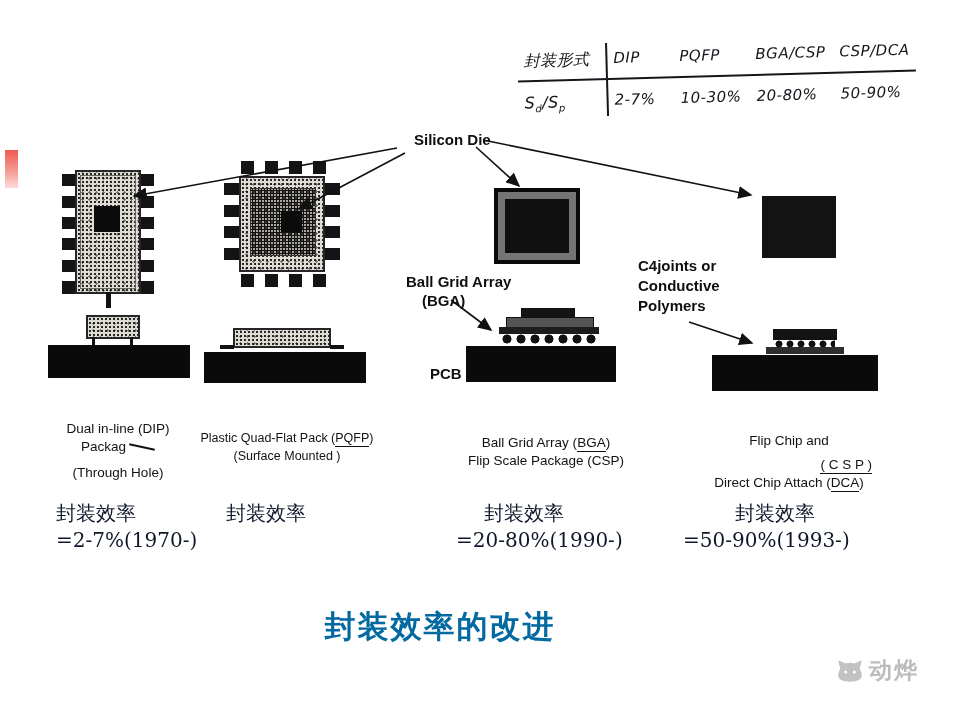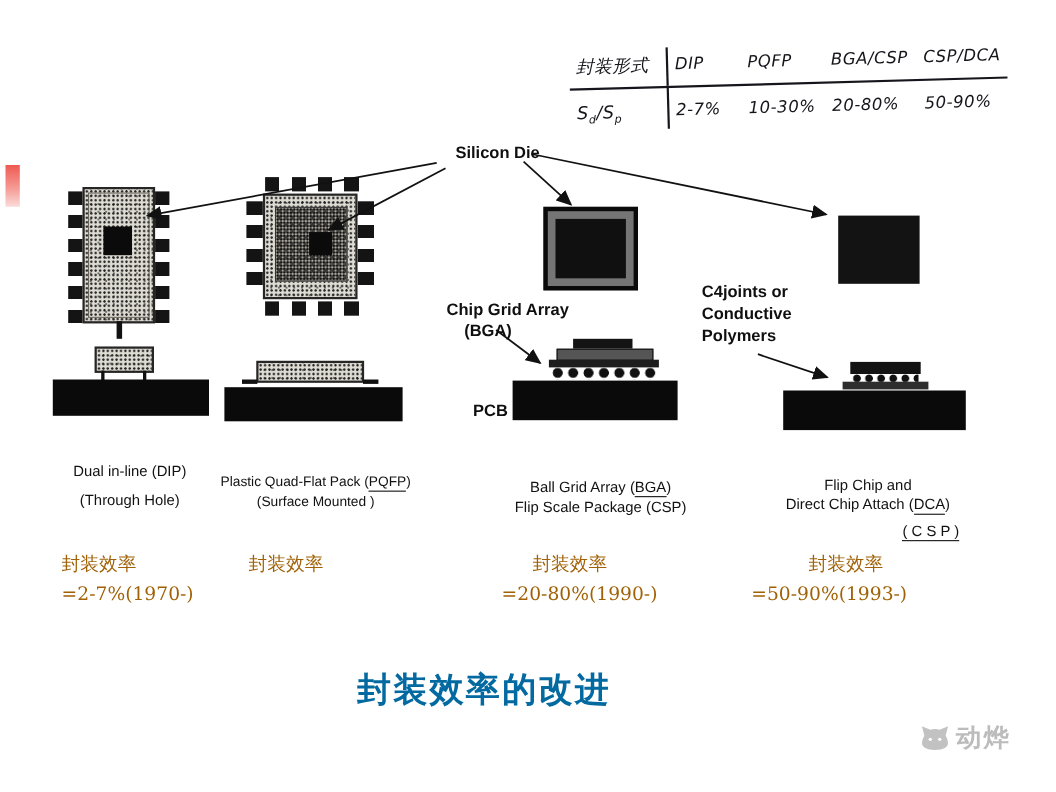--- a/index.html
+++ b/index.html
@@ -48,21 +48,21 @@
          background-size:11px 8px;background-repeat:repeat-x;}
 
   
   .cap{position:absolute;text-align:center;font-size:13.5px;line-height:18px;color:#121212;z-index:4;}
   .cap .u{border-bottom:1.6px solid #111;padding-bottom:1px;}
   .packag-mark{display:inline-block;width:26px;border-bottom:2px solid #111;
                transform:rotate(12deg);margin-left:3px;vertical-align:middle;}
 
   
   .eff{position:absolute;font-family:"DejaVu Serif","Liberation Serif",serif;
-       font-size:17px;line-height:27px;color:#a16207;z-index:4;}
+       font-size:20px;line-height:27px;color:#0f172a;z-index:4;}
 
   .title{position:absolute;left:240px;top:606px;width:400px;text-align:center;
          font-size:31px;font-weight:bold;letter-spacing:2px;color:#0369a1;
          font-family:"DejaVu Sans",sans-serif;z-index:4;}
 
   .red-mark{position:absolute;left:5px;top:150px;width:13px;height:38px;z-index:2;
             background:linear-gradient(180deg,#ef5a52,#f6a09a 60%,#fbdcda);}
 
   .wm{position:absolute;left:836px;top:655px;display:flex;align-items:center;gap:5px;z-index:4;}
   .wm-text{font-size:23px;font-weight:bold;letter-spacing:2px;color:#bcbcbc;
@@ -156,51 +156,52 @@
 <div class="abs" style="left:762px;top:196px;width:74px;height:62px;background:#131313;z-index:2;"></div>
 
 <div class="abs" style="left:712px;top:328px;width:166px;height:64px;z-index:2;">
   <div class="abs" style="left:61px;top:1px;width:64px;height:11px;background:#131313;"></div>
   <div class="abs balls-sm" style="left:63px;top:12px;width:60px;height:8px;"></div>
   <div class="abs" style="left:54px;top:19px;width:78px;height:7px;background:#2e2e2e;"></div>
   <div class="abs" style="left:0;top:27px;width:166px;height:36px;background:#0a0a0a;"></div>
 </div>
 
 <div class="lbl" style="left:388px;top:272px;">
-  <div>Chip Grid Array</div>
+  <div>Ball Grid Array</div>
   <div style="padding-left:16px;">(BGA)</div>
 </div>
 
 <div class="lbl" style="left:412px;top:364px;">PCB</div>
 
 <div class="lbl" style="left:620px;top:256px;line-height:20px;">
   <div>C4joints or</div>
   <div>Conductive</div>
   <div>Polymers</div>
 </div>
 
 <div class="cap" style="left:36px;top:420px;width:164px;">
   <div>Dual in-line (DIP)</div>
+  <div><span>Packag</span><span class="packag-mark"></span></div>
   <div style="margin-top:8px;">(Through Hole)</div>
 </div>
 
 <div class="cap" style="left:198px;top:429px;width:178px;font-size:12.5px;">
   <div><span>Plastic Quad-Flat Pack (</span><span class="u">PQFP</span><span>)</span></div>
   <div>(Surface Mounted )</div>
 </div>
 
 <div class="cap" style="left:448px;top:434px;width:196px;">
   <div><span>Ball Grid Array (</span><span class="u">BGA</span><span>)</span></div>
   <div>Flip Scale Package (CSP)</div>
 </div>
 
 <div class="cap" style="left:690px;top:432px;width:198px;">
   <div>Flip Chip and</div>
+  <div style="margin-top:6px;text-align:right;padding-right:16px;"><span class="u">( C S P )</span></div>
   <div><span>Direct Chip Attach (</span><span class="u">DCA</span><span>)</span></div>
-  <div style="margin-top:6px;text-align:right;padding-right:16px;"><span class="u">( C S P )</span></div>
 </div>
 
 <div class="eff" style="left:56px;top:500px;">
   <div>封装效率</div>
   <div>=2-7%(1970-)</div>
 </div>
 <div class="eff" style="left:226px;top:500px;">
   <div>封装效率</div>
 </div>
 <div class="eff" style="left:456px;top:500px;">

